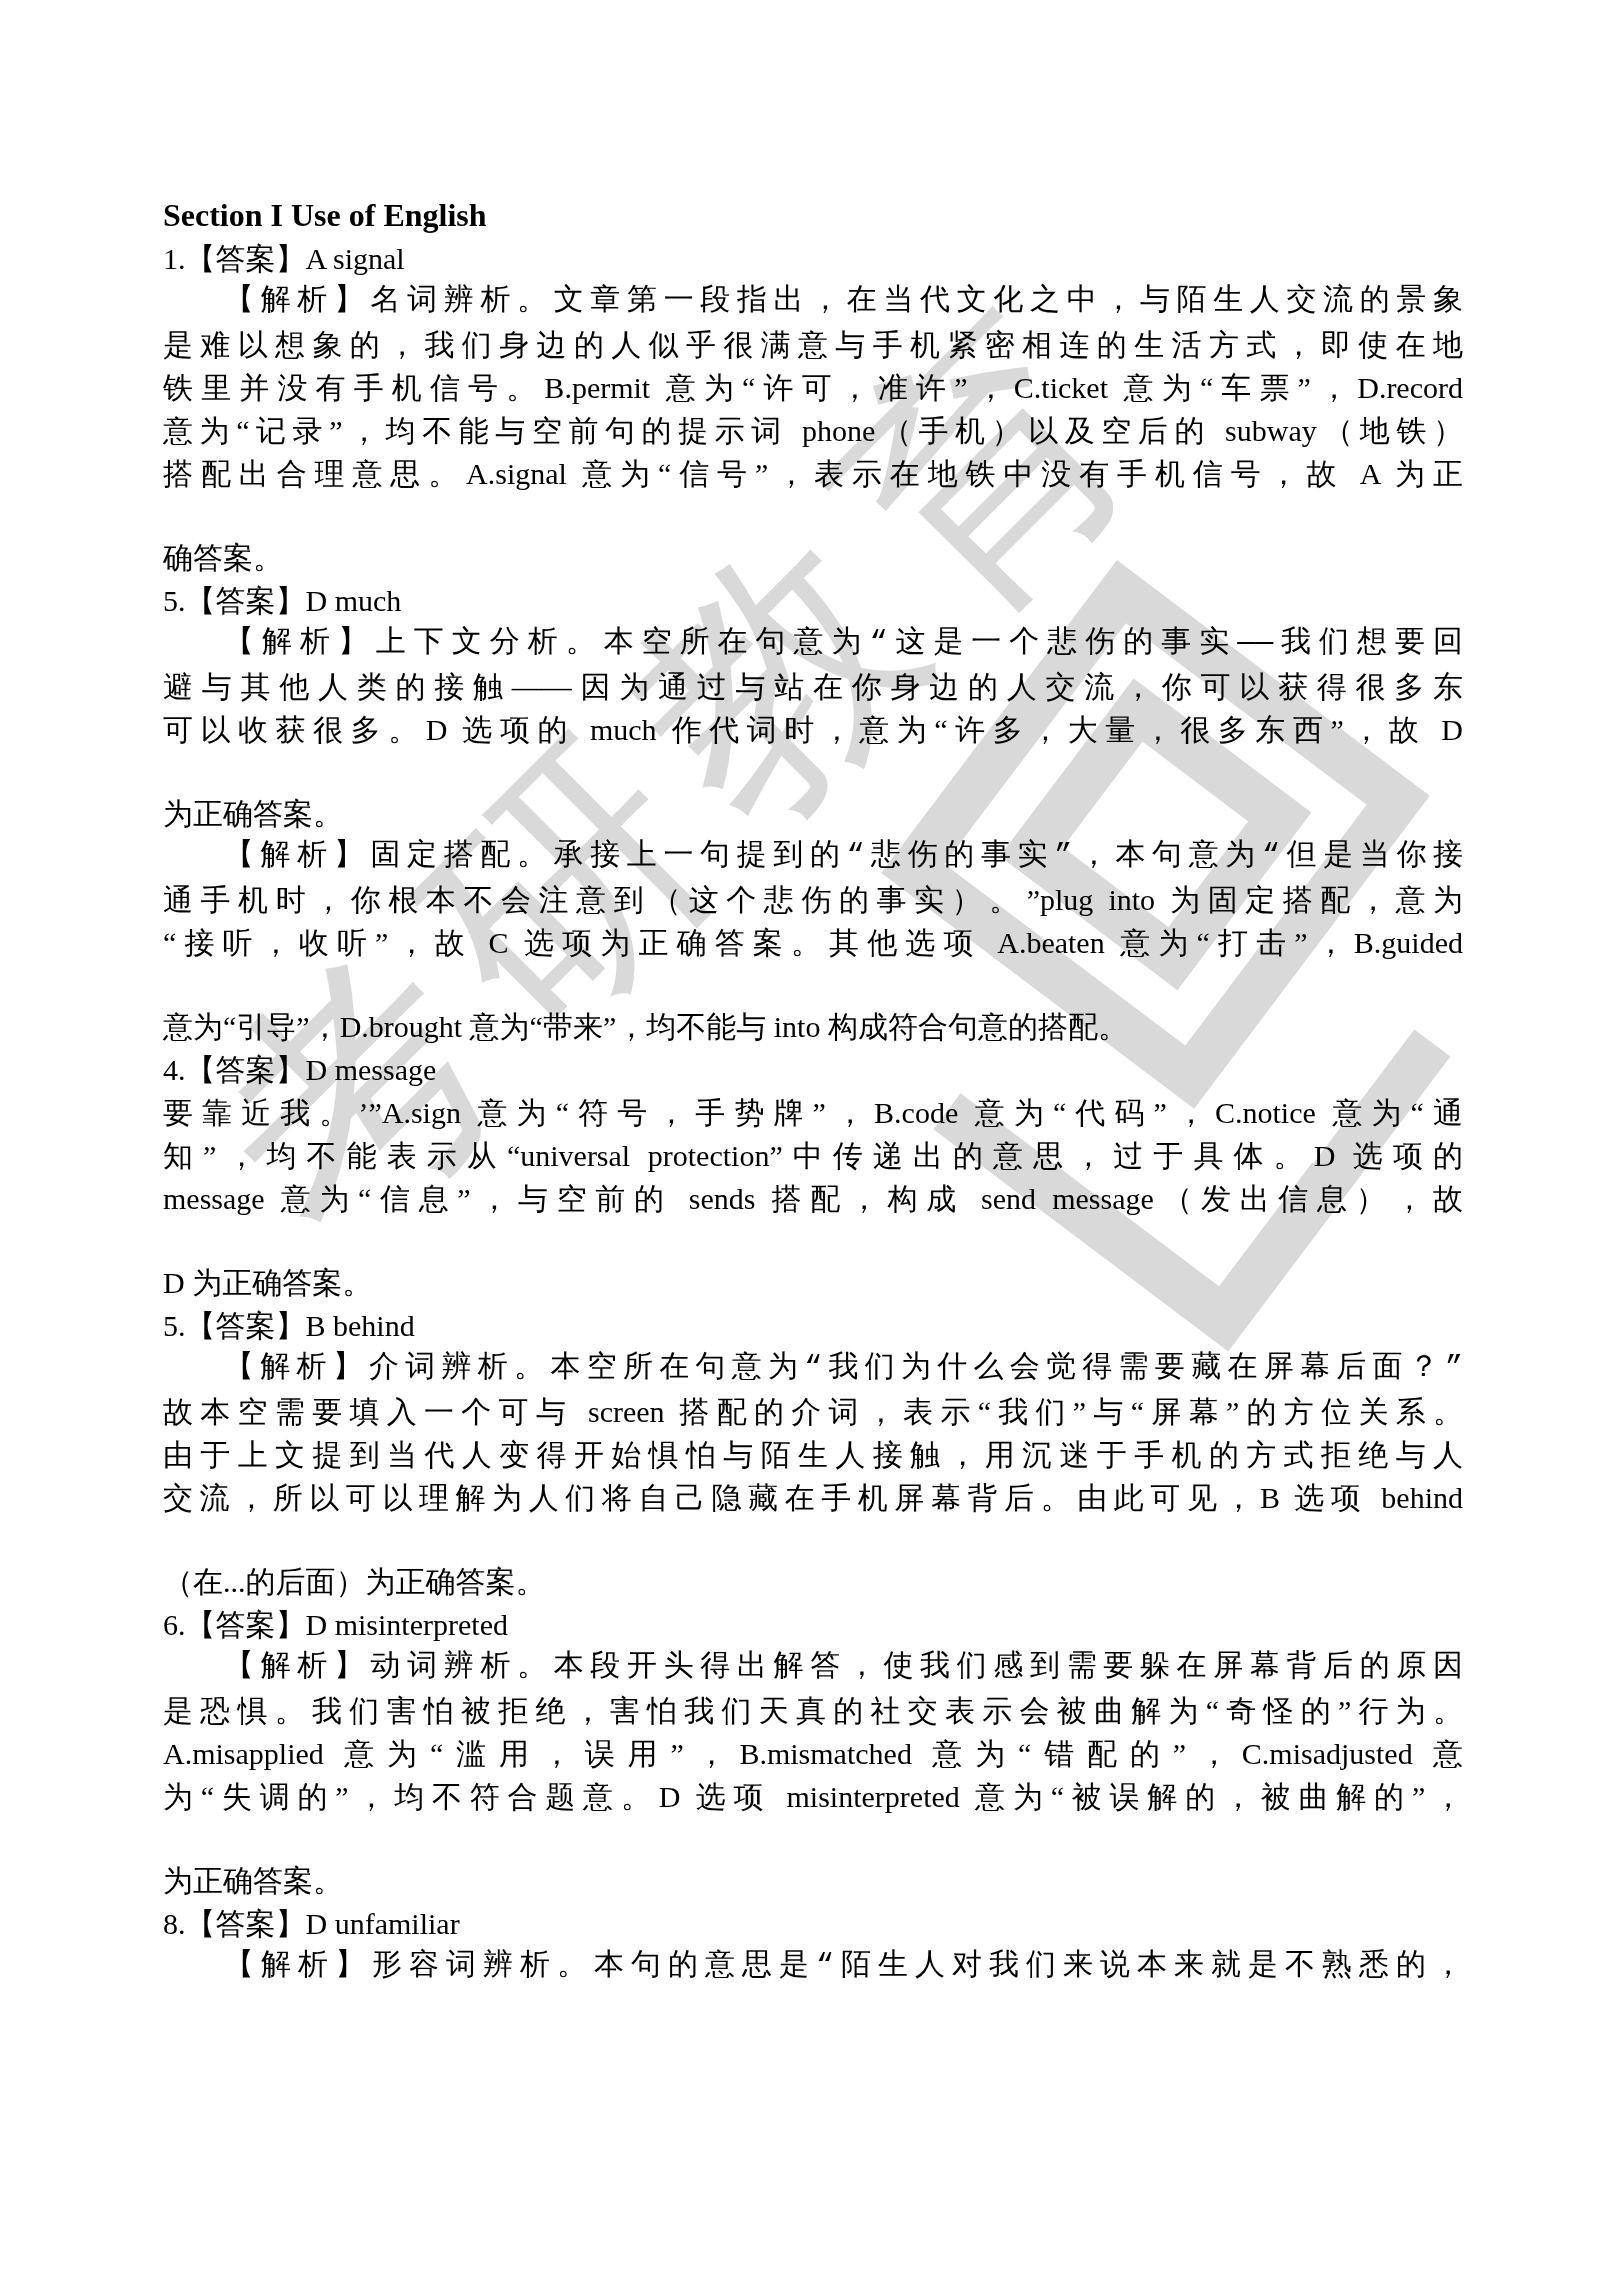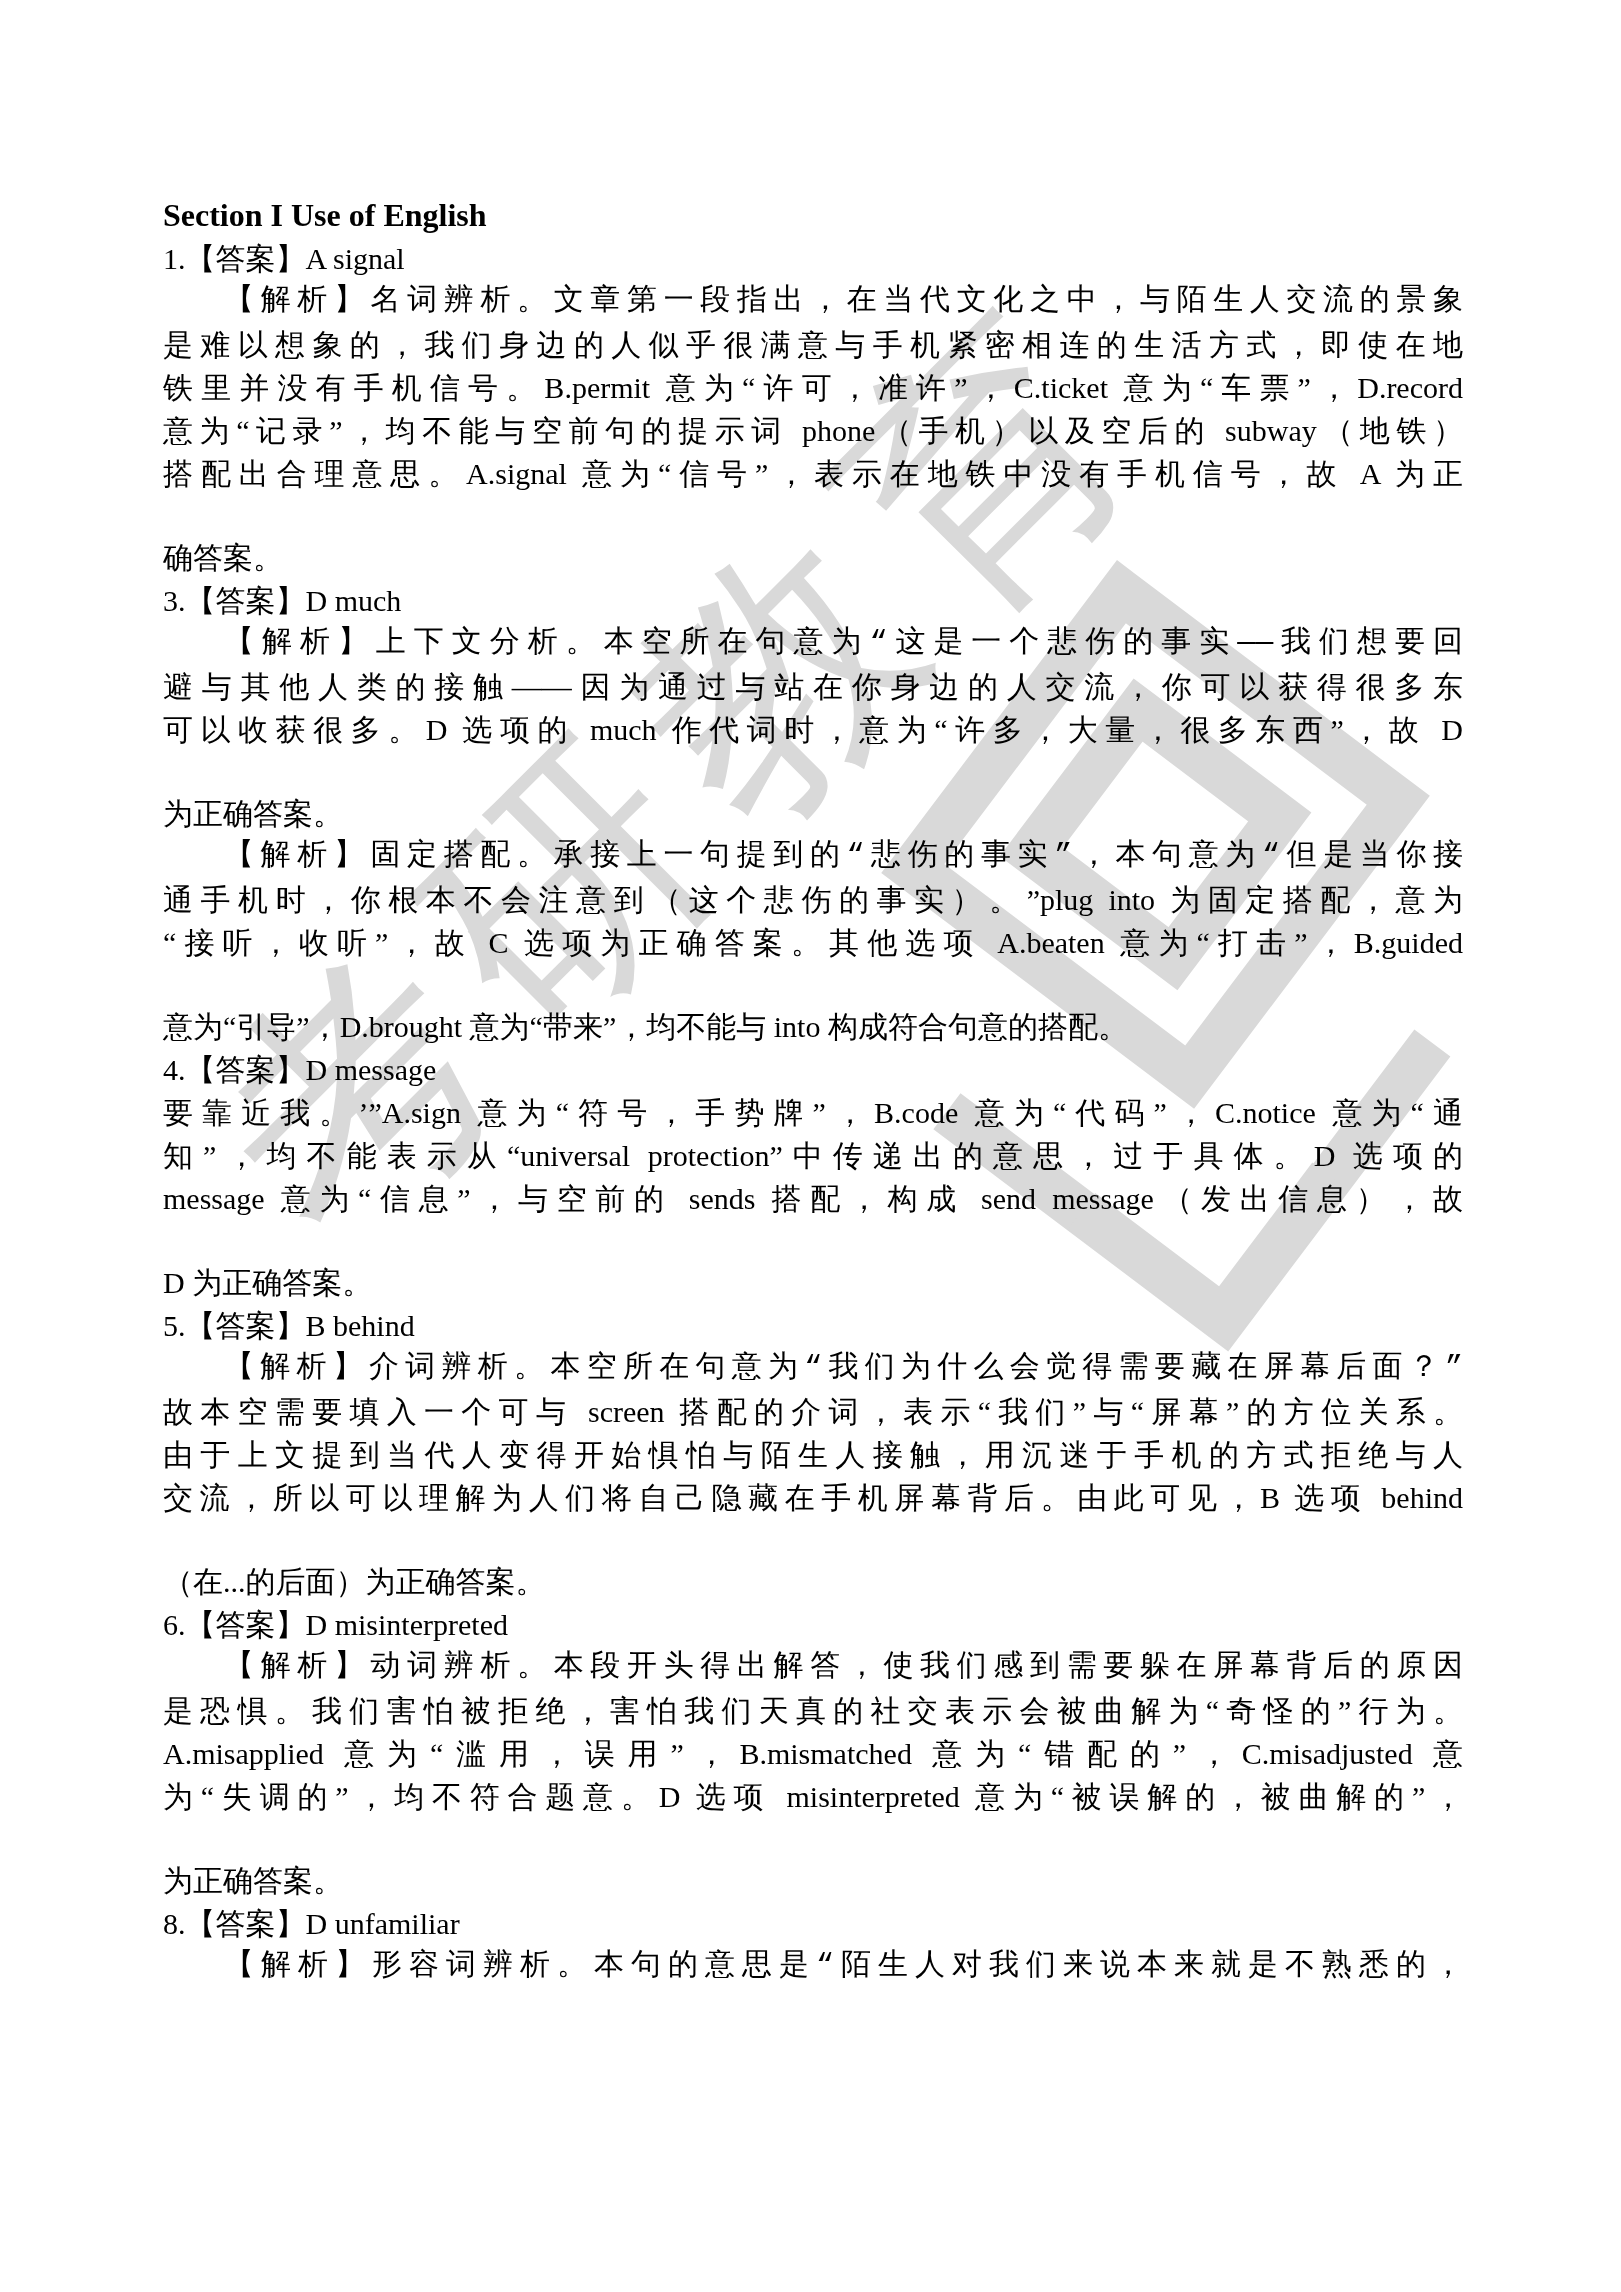--- a/index.html
+++ b/index.html
@@ -60,21 +60,21 @@
         <div class="qa-item">
           <div class="line answer-line">1.【答案】A signal</div>
           <div class="line analysis-line first">【解析】名词辨析。文章第一段指出，在当代文化之中，与陌生人交流的景象</div>
           <div class="line analysis-line">是难以想象的，我们身边的人似乎很满意与手机紧密相连的生活方式，即使在地</div>
           <div class="line analysis-line">铁里并没有手机信号。B.permit 意为“许可，准许”，C.ticket 意为“车票”，D.record</div>
           <div class="line analysis-line">意为“记录”，均不能与空前句的提示词 phone（手机）以及空后的 subway（地铁）</div>
           <div class="line analysis-line">搭配出合理意思。A.signal 意为“信号”，表示在地铁中没有手机信号，故 A 为正</div>
           <div class="line analysis-line endp">确答案。</div>
         </div>
         <div class="qa-item">
-          <div class="line answer-line">3.【答案】D much</div>
+          <div class="line answer-line">5.【答案】D much</div>
           <div class="line analysis-line first">【解析】上下文分析。本空所在句意为“这是一个悲伤的事实——我们想要回</div>
           <div class="line analysis-line">避与其他人类的接触——因为通过与站在你身边的人交流，你可以获得很多东</div>
           <div class="line analysis-line">可以收获很多。D 选项的 much 作代词时，意为“许多，大量，很多东西”，故 D</div>
           <div class="line analysis-line endp">为正确答案。</div>
         </div>
         <div class="qa-item">
           <div class="line analysis-line first">【解析】固定搭配。承接上一句提到的“悲伤的事实”，本句意为“但是当你接</div>
           <div class="line analysis-line">通手机时，你根本不会注意到（这个悲伤的事实）。”plug into 为固定搭配，意为</div>
           <div class="line analysis-line">“接听，收听”，故 C 选项为正确答案。其他选项 A.beaten 意为“打击”，B.guided</div>
           <div class="line analysis-line endp">意为“引导”，D.brought 意为“带来”，均不能与 into 构成符合句意的搭配。</div>

